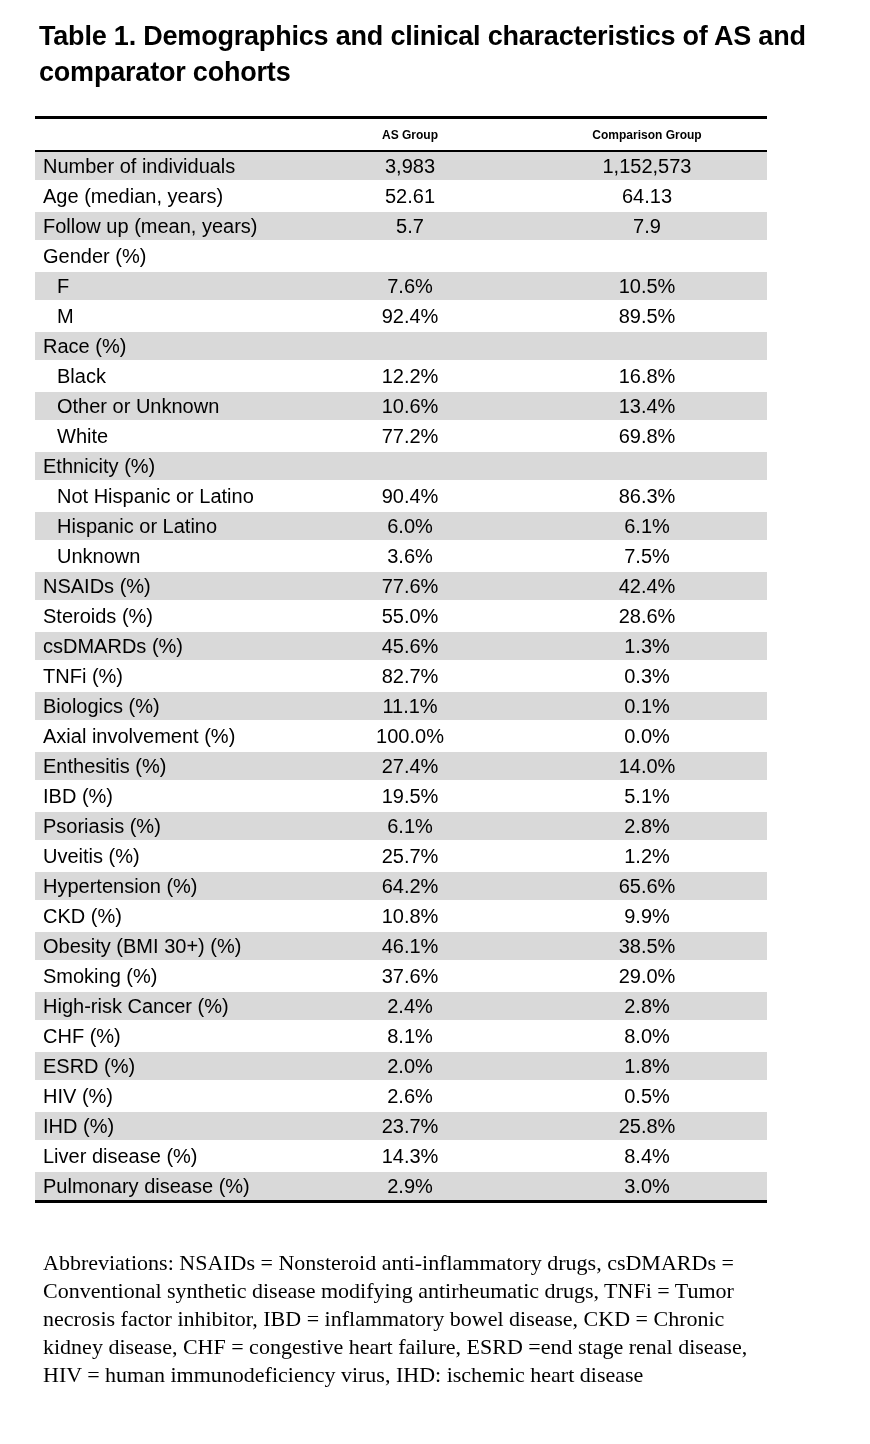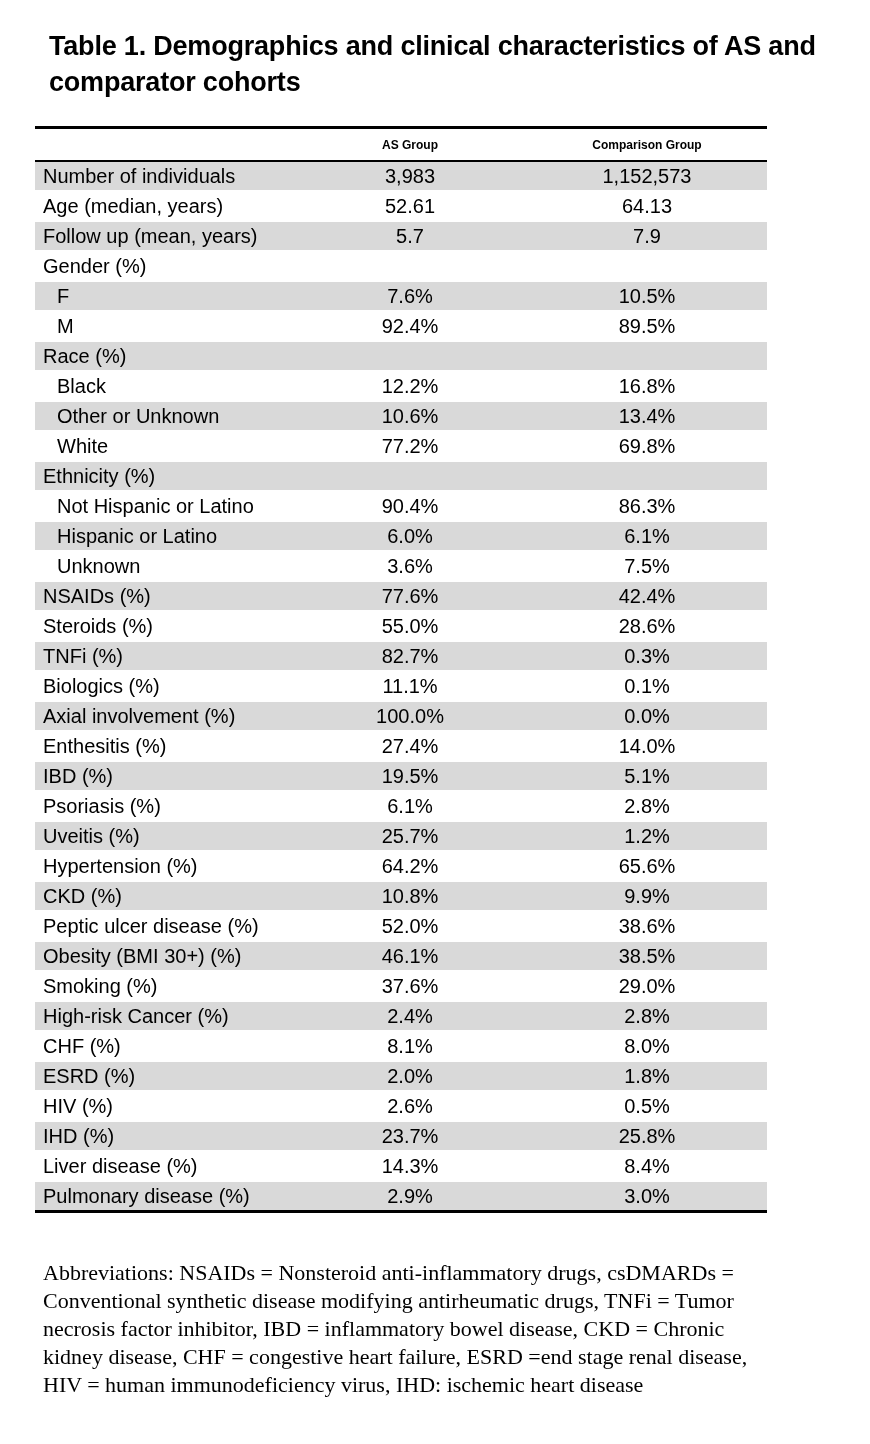--- a/index.html
+++ b/index.html
@@ -16,21 +16,21 @@
     padding: 14px 0 0 35px;
     box-sizing: border-box;
     width: 870px;
     height: 1444px;
   }
   .title {
     font-size: 27px;
     font-weight: bold;
     line-height: 36px;
     letter-spacing: -0.2px;
-    margin: 14px;
+    margin: 4px;
   }
   table.demo-table {
     border-collapse: collapse;
     table-layout: fixed;
     width: 732px;
     margin-top: 26px;
     border-top: 3px solid #000000;
     border-bottom: 3px solid #000000;
   }
   col.c-label { width: 258px; }
@@ -163,20 +163,25 @@
           <td class="label">NSAIDs (%)</td>
           <td class="val">77.6%</td>
           <td class="val">42.4%</td>
         </tr>
         <tr>
           <td class="label">Steroids (%)</td>
           <td class="val">55.0%</td>
           <td class="val">28.6%</td>
         </tr>
         <tr>
+          <td class="label">csDMARDs (%)</td>
+          <td class="val">45.6%</td>
+          <td class="val">1.3%</td>
+        </tr>
+        <tr>
           <td class="label">TNFi (%)</td>
           <td class="val">82.7%</td>
           <td class="val">0.3%</td>
         </tr>
         <tr>
           <td class="label">Biologics (%)</td>
           <td class="val">11.1%</td>
           <td class="val">0.1%</td>
         </tr>
         <tr>
@@ -206,25 +211,20 @@
         </tr>
         <tr>
           <td class="label">Hypertension (%)</td>
           <td class="val">64.2%</td>
           <td class="val">65.6%</td>
         </tr>
         <tr>
           <td class="label">CKD (%)</td>
           <td class="val">10.8%</td>
           <td class="val">9.9%</td>
-        </tr>
-        <tr>
-          <td class="label">Peptic ulcer disease (%)</td>
-          <td class="val">52.0%</td>
-          <td class="val">38.6%</td>
         </tr>
         <tr>
           <td class="label">Obesity (BMI 30+) (%)</td>
           <td class="val">46.1%</td>
           <td class="val">38.5%</td>
         </tr>
         <tr>
           <td class="label">Smoking (%)</td>
           <td class="val">37.6%</td>
           <td class="val">29.0%</td>

